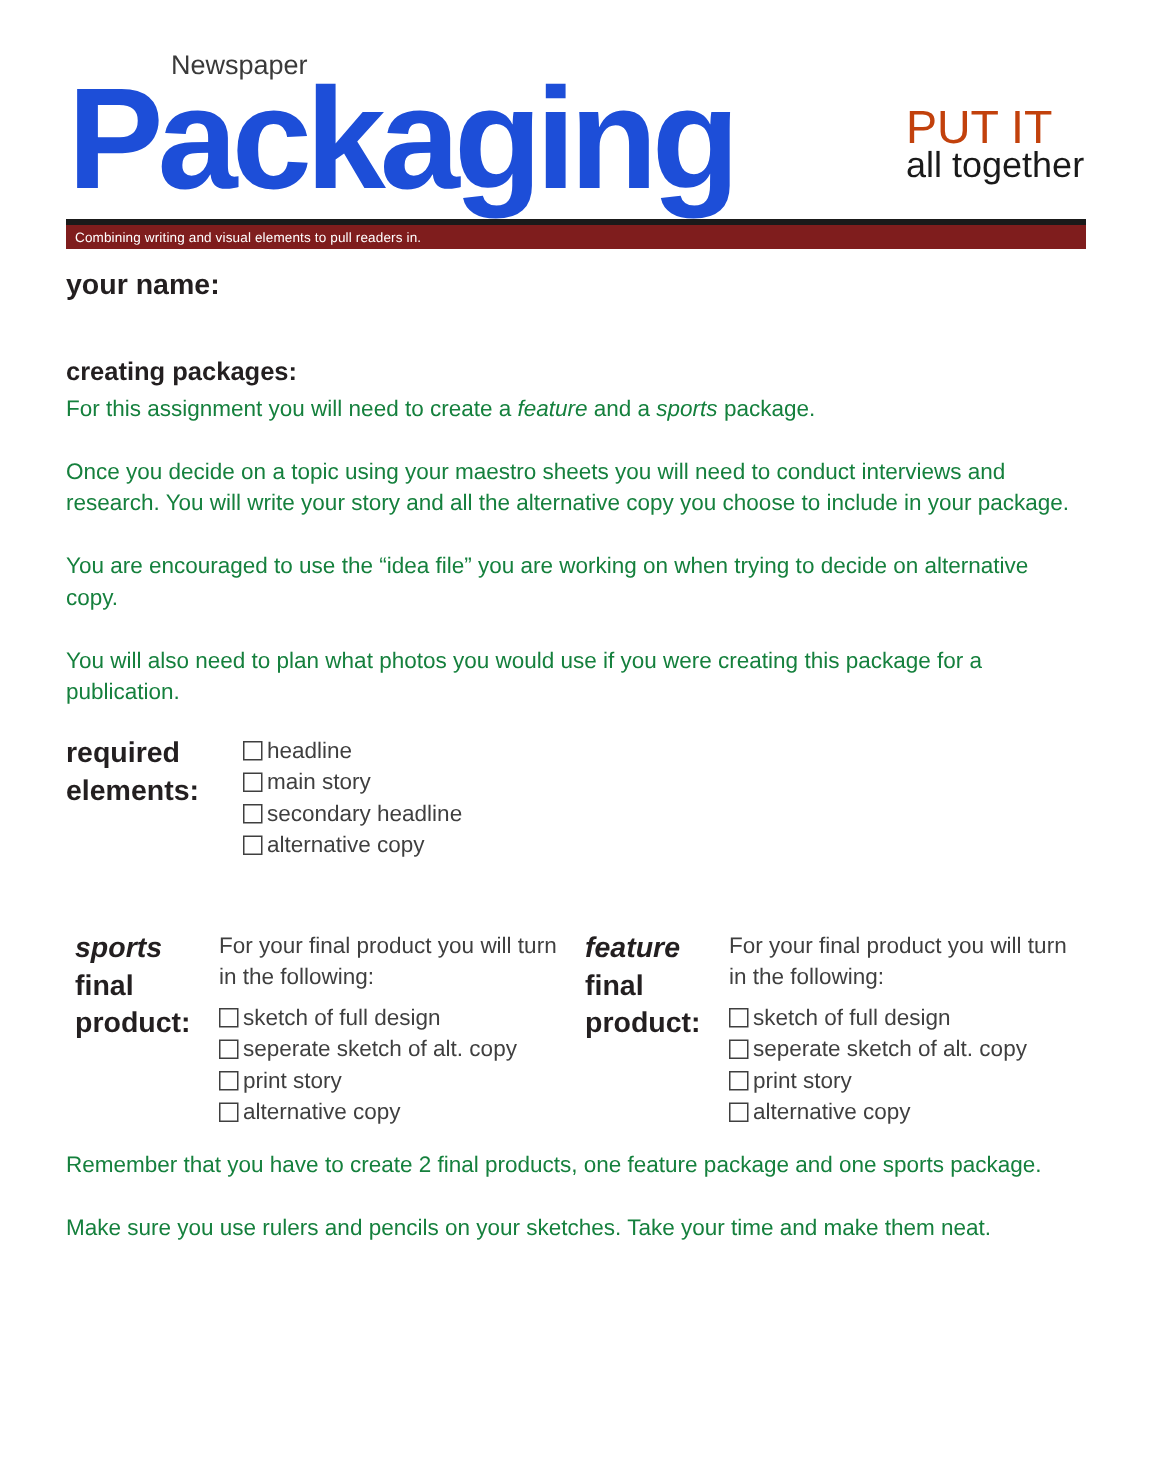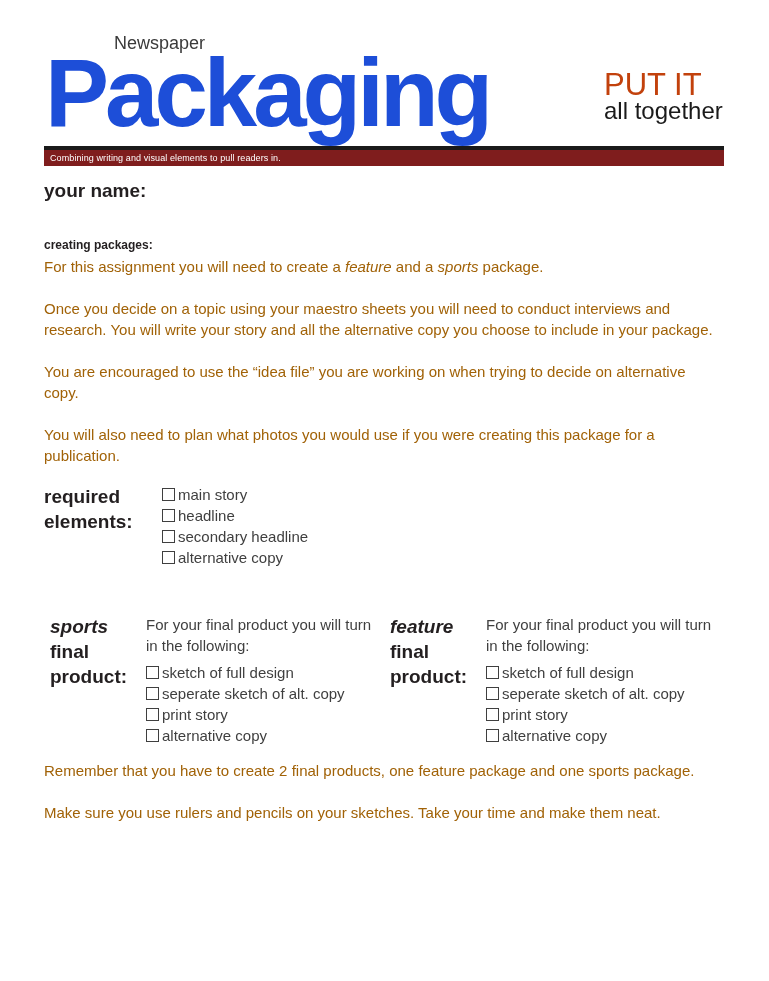--- a/index.html
+++ b/index.html
@@ -105,29 +105,29 @@
     top: 180px;
     width: 680px;
   }
   .h-name {
     font-size: 19px;
     font-weight: bold;
     color: #231f20;
     margin: 0 0 36px 0;
   }
   .h-section {
-    font-size: 12px;
+    font-size: 17px;
     font-weight: bold;
     color: #231f20;
     margin: 0 0 4px 0;
   }
   p.para {
     font-size: 15px;
     line-height: 21px;
-    color: #a16207;
+    color: #15803d;
     margin: 0 0 21px 0;
   }
   p.para.tight { margin-bottom: 0; }
   em { font-style: italic; }
 
   
   .req-block {
     position: relative;
     margin-top: 18px;
     height: 108px;
@@ -244,25 +244,25 @@
     <p class="para tight">You will also need to plan what photos you would use if you were creating this package for a publication.</p>
 
     <div class="req-block">
       <div class="req-label">
         <div>required</div>
         <div>elements:</div>
       </div>
       <ul class="checklist req-list">
         <li>
             <span class="cbox"></span>
-            <span>main story</span>
+            <span>headline</span>
           </li>
         <li>
             <span class="cbox"></span>
-            <span>headline</span>
+            <span>main story</span>
           </li>
         <li>
             <span class="cbox"></span>
             <span>secondary headline</span>
           </li>
         <li>
             <span class="cbox"></span>
             <span>alternative copy</span>
           </li>
       </ul>

